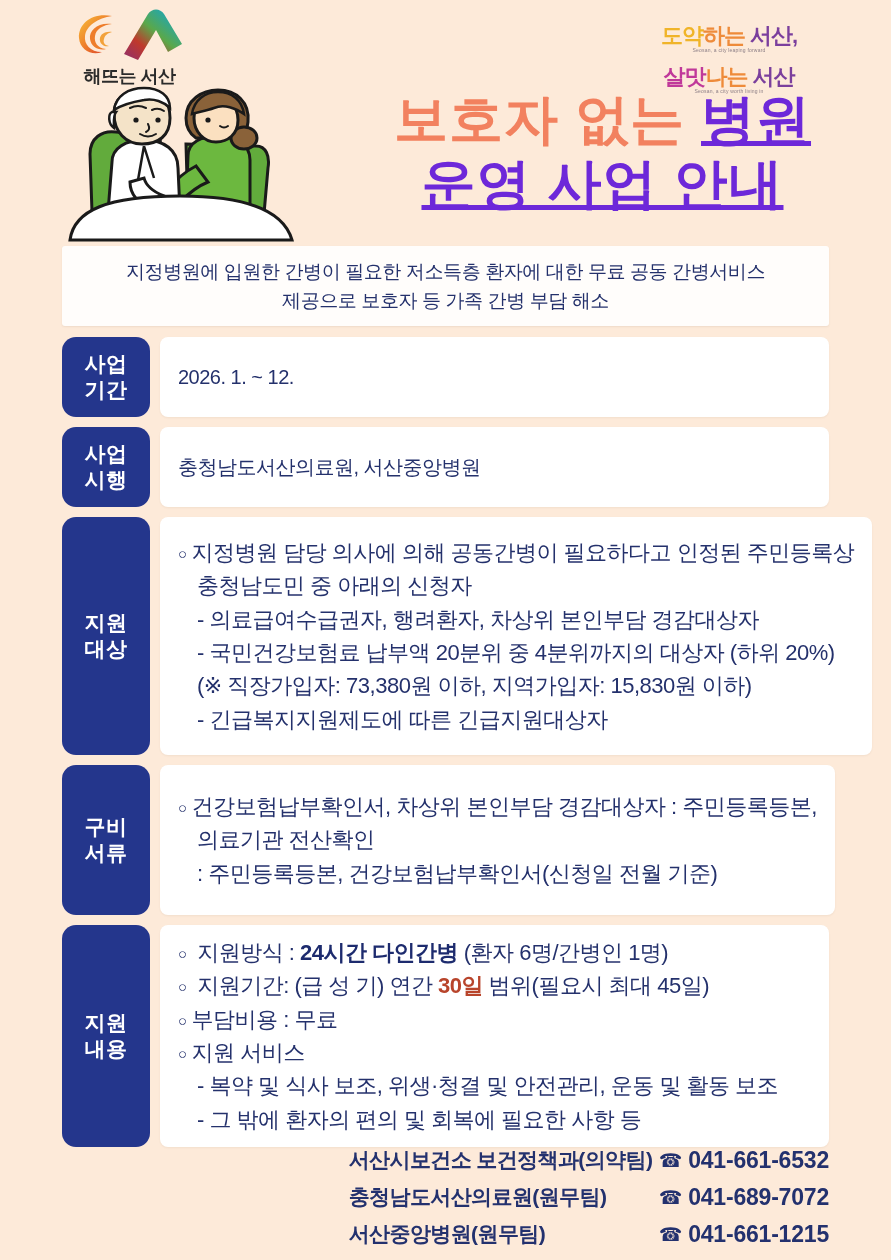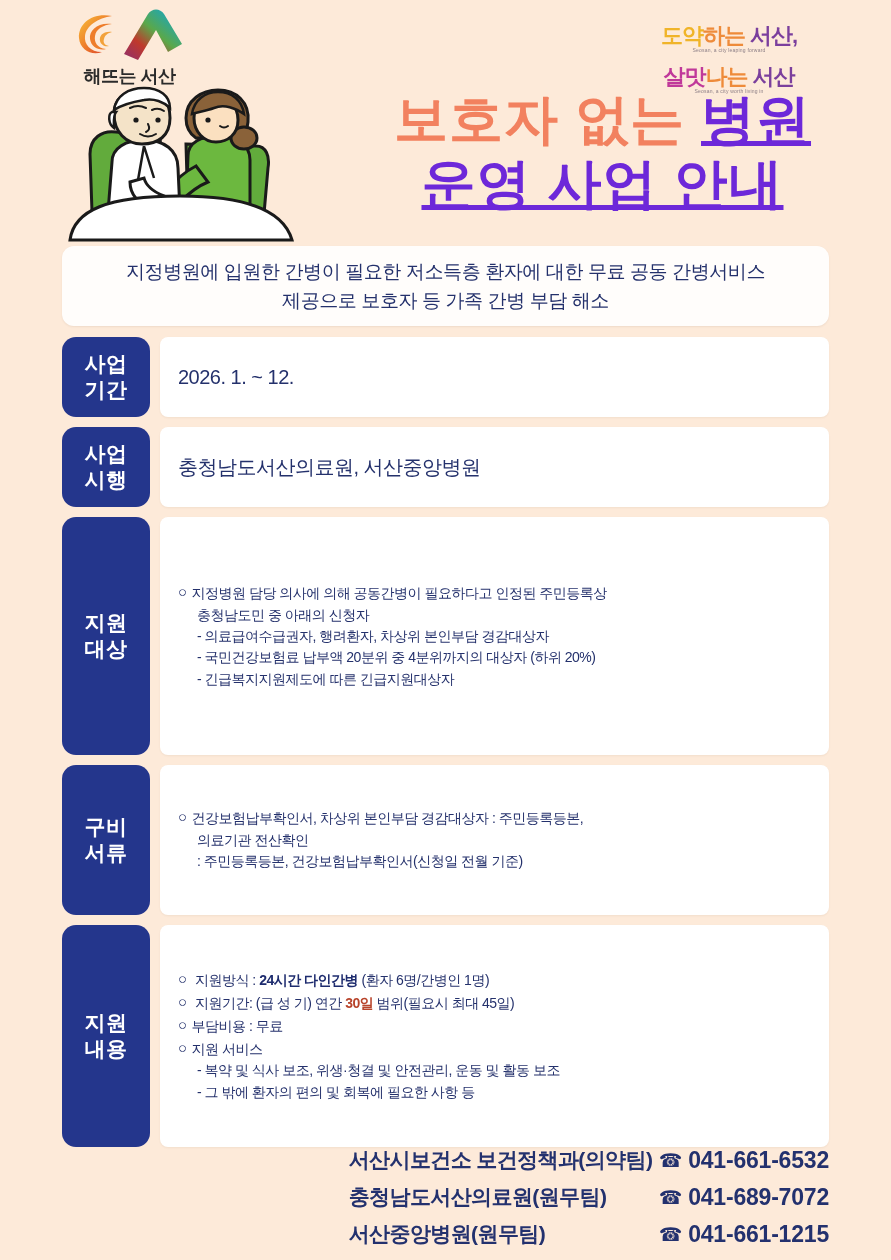--- a/index.html
+++ b/index.html
@@ -82,21 +82,21 @@
   .t-navy  { color: #6d28d9; text-decoration: underline; }
 
   
   .subtitle-box {
     position: absolute;
     left: 62px;
     top: 246px;
     width: 767px;
     height: 80px;
     background: #fffdfb;
-    border-radius: 12px;
+    border-radius: 3px;
     display: flex;
     align-items: center;
     justify-content: center;
     box-shadow: 0 1px 2px rgba(120,90,70,0.10);
   }
   .subtitle-box .inner {
     text-align: center;
     font-size: 19px;
     line-height: 1.55;
     color: #24316c;
@@ -138,21 +138,21 @@
     border-radius: 8px;
     padding: 8px 18px;
     display: flex;
     flex-direction: column;
     justify-content: center;
     box-shadow: 0 1px 2px rgba(120,90,70,0.08);
   }
   .row-body.compact { justify-content: center; }
 
   .line {
-    font-size: 14px;
+    font-size: 22px;
     line-height: 1.52;
     color: #24316c;
     letter-spacing: -0.5px;
     white-space: nowrap;
   }
   .line.ind1 { padding-left: 19px; }
   .line.ind2 { padding-left: 19px; }
   .bullet::before {
     content: "\025CB";
     font-size: 15px;
@@ -324,20 +324,21 @@
   <div class="row" style="height:238px;">
     <div class="row-tab">
       <span>지원</span>
       <span>대상</span>
     </div>
     <div class="row-body">
       <div class="line bullet">지정병원 담당 의사에 의해 공동간병이 필요하다고 인정된 주민등록상</div>
       <div class="line ind1">충청남도민 중 아래의 신청자</div>
       <div class="line ind1">- 의료급여수급권자, 행려환자, 차상위 본인부담 경감대상자</div>
       <div class="line ind1">- 국민건강보험료 납부액 20분위 중 4분위까지의 대상자 (하위 20%)</div>
+      <div class="line ind2">(※ 직장가입자: 73,380원 이하, 지역가입자: 15,830원 이하)</div>
       <div class="line ind1">- 긴급복지지원제도에 따른 긴급지원대상자</div>
     </div>
   </div>
 
   <div class="row" style="height:150px;">
     <div class="row-tab">
       <span>구비</span>
       <span>서류</span>
     </div>
     <div class="row-body">

